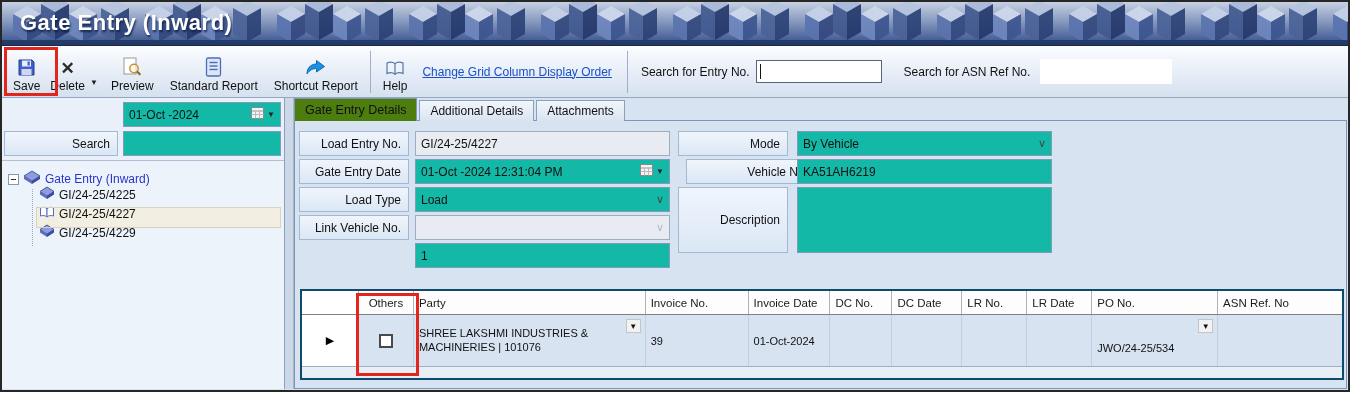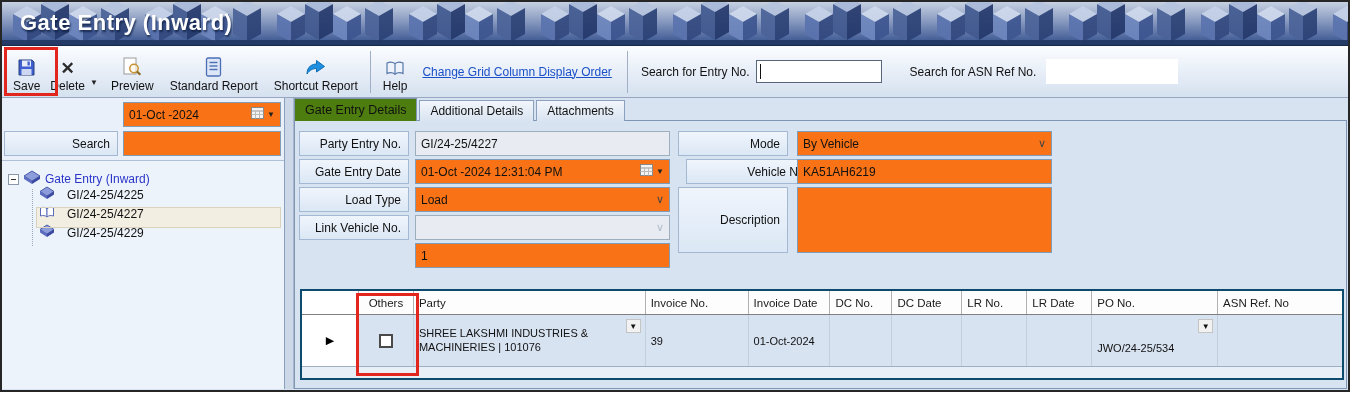--- a/index.html
+++ b/index.html
@@ -24,33 +24,33 @@
   .caret { position:absolute; left:3px; top:3px; width:1px; height:15px; background:#111; }
   .tinput-asn { width:132px; height:25px; border:none; background:#fff; margin-left:4px; }
   .save-redbox { position:absolute; left:2px; top:1px; width:54px; height:49px; border:3px solid #e2251d; pointer-events:none; }
 
   
   .content { display:flex; height:291px; }
 
   
   .left-panel { width:283px; background:#e9f0f9; border-right:1px solid #8aa0bc; position:relative; }
   .lblbox { position:absolute; height:25px; background:linear-gradient(#f0f5fc,#dbe7f5); border:1px solid #a3b8d2; display:flex; align-items:center; justify-content:flex-end; padding-right:7px; font-size:12px; color:#111; }
-  .field { position:absolute; height:25px; background:#f97316; border:1px solid #7f9db9; font-size:12px; color:#111; display:flex; align-items:center; padding:0 5px; }
+  .field { position:absolute; height:25px; background:#14b8a6; border:1px solid #7f9db9; font-size:12px; color:#111; display:flex; align-items:center; padding:0 5px; }
   .field.dis { background:#e8ecf2; border-color:#9daebf; }
   .combo-btn { margin-left:auto; display:flex; align-items:center; gap:3px; }
   .chev { font-size:11px; color:#444; line-height:1; }
   .chev.dim { color:#b3bcc8; }
   .cal-ic { display:inline-block; }
   .tree-wrap { position:absolute; left:0; right:0; top:62px; bottom:0; background:#edf3fb; border-top:1px solid #aebfd6; padding:8px 4px 0 6px; font-size:12px; }
   .tree-row { display:flex; align-items:center; height:20px; gap:4px; }
   .expander { width:11px; height:11px; border:1px solid #8898aa; background:#fff; position:relative; flex:0 0 auto; }
   .expander::after { content:""; position:absolute; left:2px; top:4px; width:5px; height:1px; background:#333; }
   .tree-root-label { color:#2a35c8; }
   .tree-children { margin-left:24px; border-left:1px dotted #9aa8ba; padding-left:4px; }
-  .tree-item { display:flex; align-items:center; height:19px; gap:12px; padding:0 4px 8px 2px; color:#111; }
+  .tree-item { display:flex; align-items:center; height:19px; gap:4px; padding:0 4px 8px 2px; color:#111; }
   .tree-item.sel { background:#f2eee2; outline:1px solid #d9d2bd; }
 
   
   .splitter { width:9px; background:#ccd8e8; border-right:1px solid #a8b8cc; }
 
   
   .right-panel { flex:1; position:relative; }
   .tabs { position:absolute; left:0; top:0; height:23px; display:flex; align-items:flex-end; z-index:2; }
   .tab { font-size:12px; color:#111; border:1px solid #8aa0bc; border-bottom:none; padding:3px 10px 3px 10px; background:linear-gradient(#f2f6fb,#d9e4f1); margin-right:2px; height:21px; }
   .tab.active { background:#4d7c0f; height:23px; font-size:12.5px; padding-top:4px; border-color:#7e96b4; }
@@ -161,21 +161,21 @@
             </svg>
       </span>
       <span>Help</span>
     </div>
     <a class="tlink" href="#">Change Grid Column Display Order</a>
     <div class="sep"></div>
     <span class="tlabel">Search for Entry No.</span>
     <div class="tinput-entry">
           <div class="caret"></div>
         </div>
-    <span class="tlabel" style="margin-left:28px">Search for ASN Ref No.</span>
+    <span class="tlabel" style="margin-left:22px">Search for ASN Ref No.</span>
     <div class="tinput-asn"></div>
     <div class="save-redbox"></div>
   </div>
 
   <div class="content">
 
     <div class="left-panel">
       <div class="field" style="left:121px;top:4px;width:158px">
         <span>01-Oct -2024</span>
         <span class="combo-btn">
@@ -236,21 +236,21 @@
 
     <div class="right-panel">
       <div class="tabs">
         <div class="tab active">Gate Entry Details</div>
         <div class="tab">Additional Details</div>
         <div class="tab">Attachments</div>
       </div>
 
       <div class="form-area">
 
-        <div class="lblbox" style="left:4px;top:10px;width:110px">Party Entry No.</div>
+        <div class="lblbox" style="left:4px;top:10px;width:110px">Load Entry No.</div>
         <div class="field dis" style="left:120px;top:10px;width:255px">
               <span>GI/24-25/4227</span>
             </div>
 
         <div class="lblbox" style="left:4px;top:38px;width:110px">Gate Entry Date</div>
         <div class="field" style="left:120px;top:38px;width:255px">
           <span>01-Oct -2024 12:31:04 PM</span>
           <span class="combo-btn">
             <span><svg width="13" height="12">
                     <rect x="0.5" y="0.5" width="12" height="11" fill="#f4f4f4" stroke="#888"></rect>

